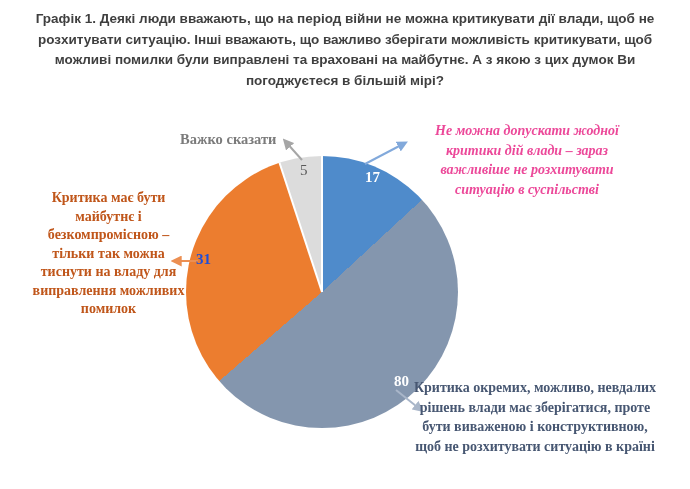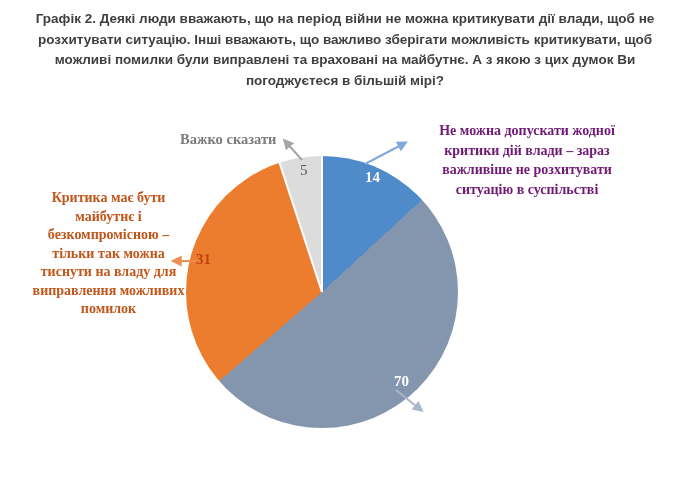--- a/index.html
+++ b/index.html
@@ -35,21 +35,21 @@
   #val-0{left:365px;top:169px;}
   #val-1{left:394px;top:373px;}
   #val-2{left:196px;top:251px;}
   #val-3{left:300px;top:162px;font-weight:normal;}
 </style>
 </head>
 <body>
 
 <div class="canvas">
 
-  <div class="title" style="color: rgb(63, 63, 63);">Графік 2. Деякі люди вважають, що на період війни не можна критикувати дії влади, щоб не розхитувати ситуацію. Інші вважають, що важливо зберігати можливість критикувати, щоб можливі помилки були виправлені та враховані на майбутнє. А з якою з цих думок Ви погоджуєтеся в більшій мірі?</div>
+  <div class="title" style="color: rgb(63, 63, 63);">Графік 1. Деякі люди вважають, що на період війни не можна критикувати дії влади, щоб не розхитувати ситуацію. Інші вважають, що важливо зберігати можливість критикувати, щоб можливі помилки були виправлені та враховані на майбутнє. А з якою з цих думок Ви погоджуєтеся в більшій мірі?</div>
 
   <div class="pie" id="pie" style="background: conic-gradient(rgb(79, 139, 203) 0deg, rgb(79, 139, 203) 47.27deg, rgb(132, 150, 174) 47.27deg, rgb(132, 150, 174) 229.09deg, rgb(236, 125, 47) 229.09deg, rgb(236, 125, 47) 341.82deg, rgb(220, 220, 220) 341.82deg, rgb(220, 220, 220) 360deg);"></div>
 
   <svg class="overlay" width="690" height="489" viewBox="0 0 690 489">
     <defs>
       <marker id="ah-blue" viewBox="0 0 10 10" refX="7" refY="5" markerWidth="5.5" markerHeight="5.5" orient="auto">
         <path d="M0,0 L10,5 L0,10 Z" fill="#82a9db"></path>
       </marker>
       <marker id="ah-gray" viewBox="0 0 10 10" refX="7" refY="5" markerWidth="5.5" markerHeight="5.5" orient="auto">
         <path d="M0,0 L10,5 L0,10 Z" fill="#a6a6a6"></path>
@@ -64,22 +64,23 @@
 
     <line x1="322" y1="292" x2="322" y2="155" stroke="#ffffff" stroke-width="2"></line>
     <line x1="322" y1="292" x2="279.5" y2="162.8" stroke="#ffffff" stroke-width="2"></line>
 
     <line x1="365" y1="164" x2="405" y2="143" stroke="#82a9db" stroke-width="2" marker-end="url(#ah-blue)"></line>
     <line x1="302" y1="160" x2="285" y2="141" stroke="#a6a6a6" stroke-width="2" marker-end="url(#ah-gray)"></line>
     <line x1="198" y1="261" x2="174" y2="261" stroke="#ec8f52" stroke-width="2" marker-end="url(#ah-orange)"></line>
     <line x1="396" y1="390" x2="421" y2="410" stroke="#a9b6c9" stroke-width="2" marker-end="url(#ah-slate)"></line>
   </svg>
 
-  <div class="val" id="val-0" style="color: rgb(255, 255, 255);">14</div>
-  <div class="val" id="val-1" style="color: rgb(255, 255, 255);">70</div>
-  <div class="val" id="val-2" style="color: #c2410c;">31</div>
+  <div class="val" id="val-0" style="color: rgb(255, 255, 255);">17</div>
+  <div class="val" id="val-1" style="color: rgb(255, 255, 255);">80</div>
+  <div class="val" id="val-2" style="color: #1d4ed8;">31</div>
   <div class="val" id="val-3" style="color: rgb(89, 89, 89);">5</div>
 
-  <div class="callout" id="callout-0" style="color: #701a75;">Не можна допускати жодної критики дій влади – зараз важливіше не розхитувати ситуацію в суспільстві</div>
+  <div class="callout" id="callout-0" style="color: #ec4899; font-style: italic;">Не можна допускати жодної критики дій влади – зараз важливіше не розхитувати ситуацію в суспільстві</div>
+  <div class="callout" id="callout-1" style="color: rgb(71, 87, 114);">Критика окремих, можливо, невдалих рішень влади має зберігатися, проте бути виваженою і конструктивною, щоб не розхитувати ситуацію в країні</div>
   <div class="callout" id="callout-2" style="color: rgb(192, 86, 26);">Критика має бути майбутнє і безкомпромісною – тільки так можна тиснути на владу для виправлення можливих помилок</div>
   <div class="callout" id="callout-3" style="color: rgb(123, 123, 123);">Важко сказати</div>
 
 </div>
 
 </body></html>

